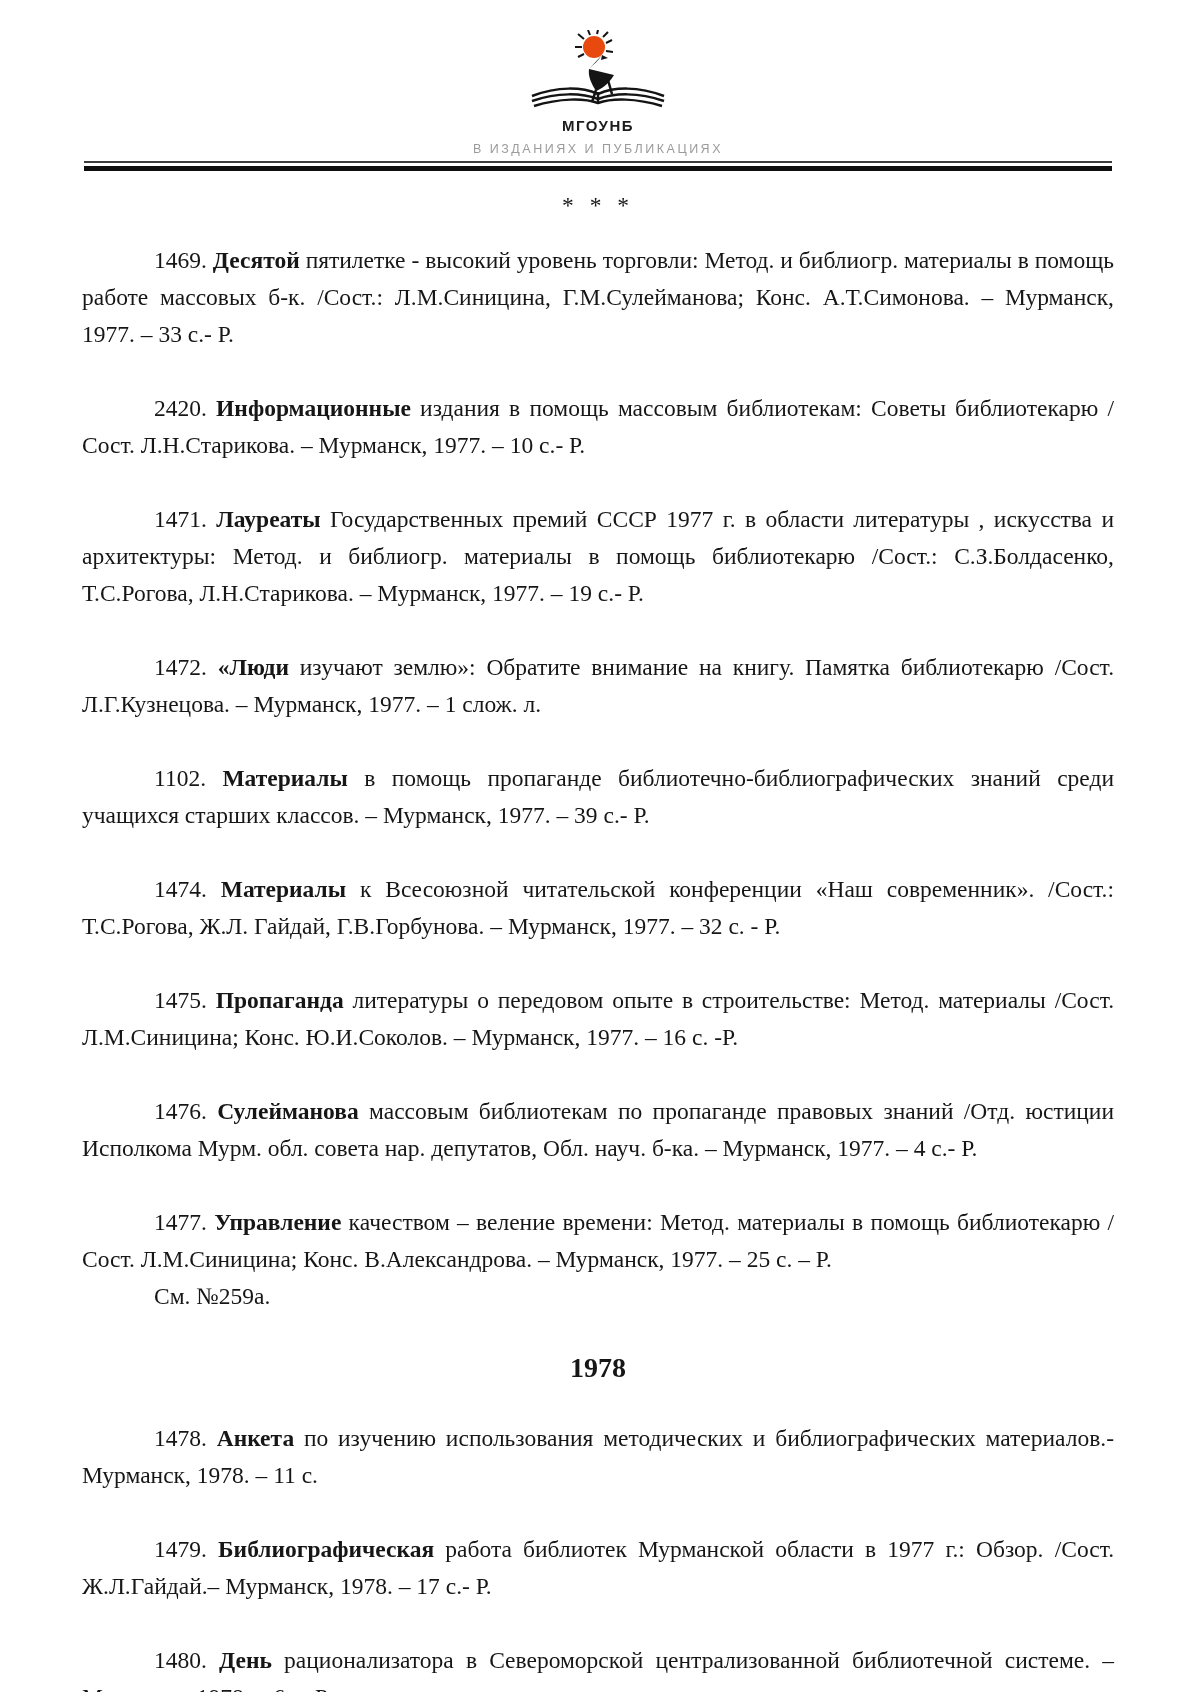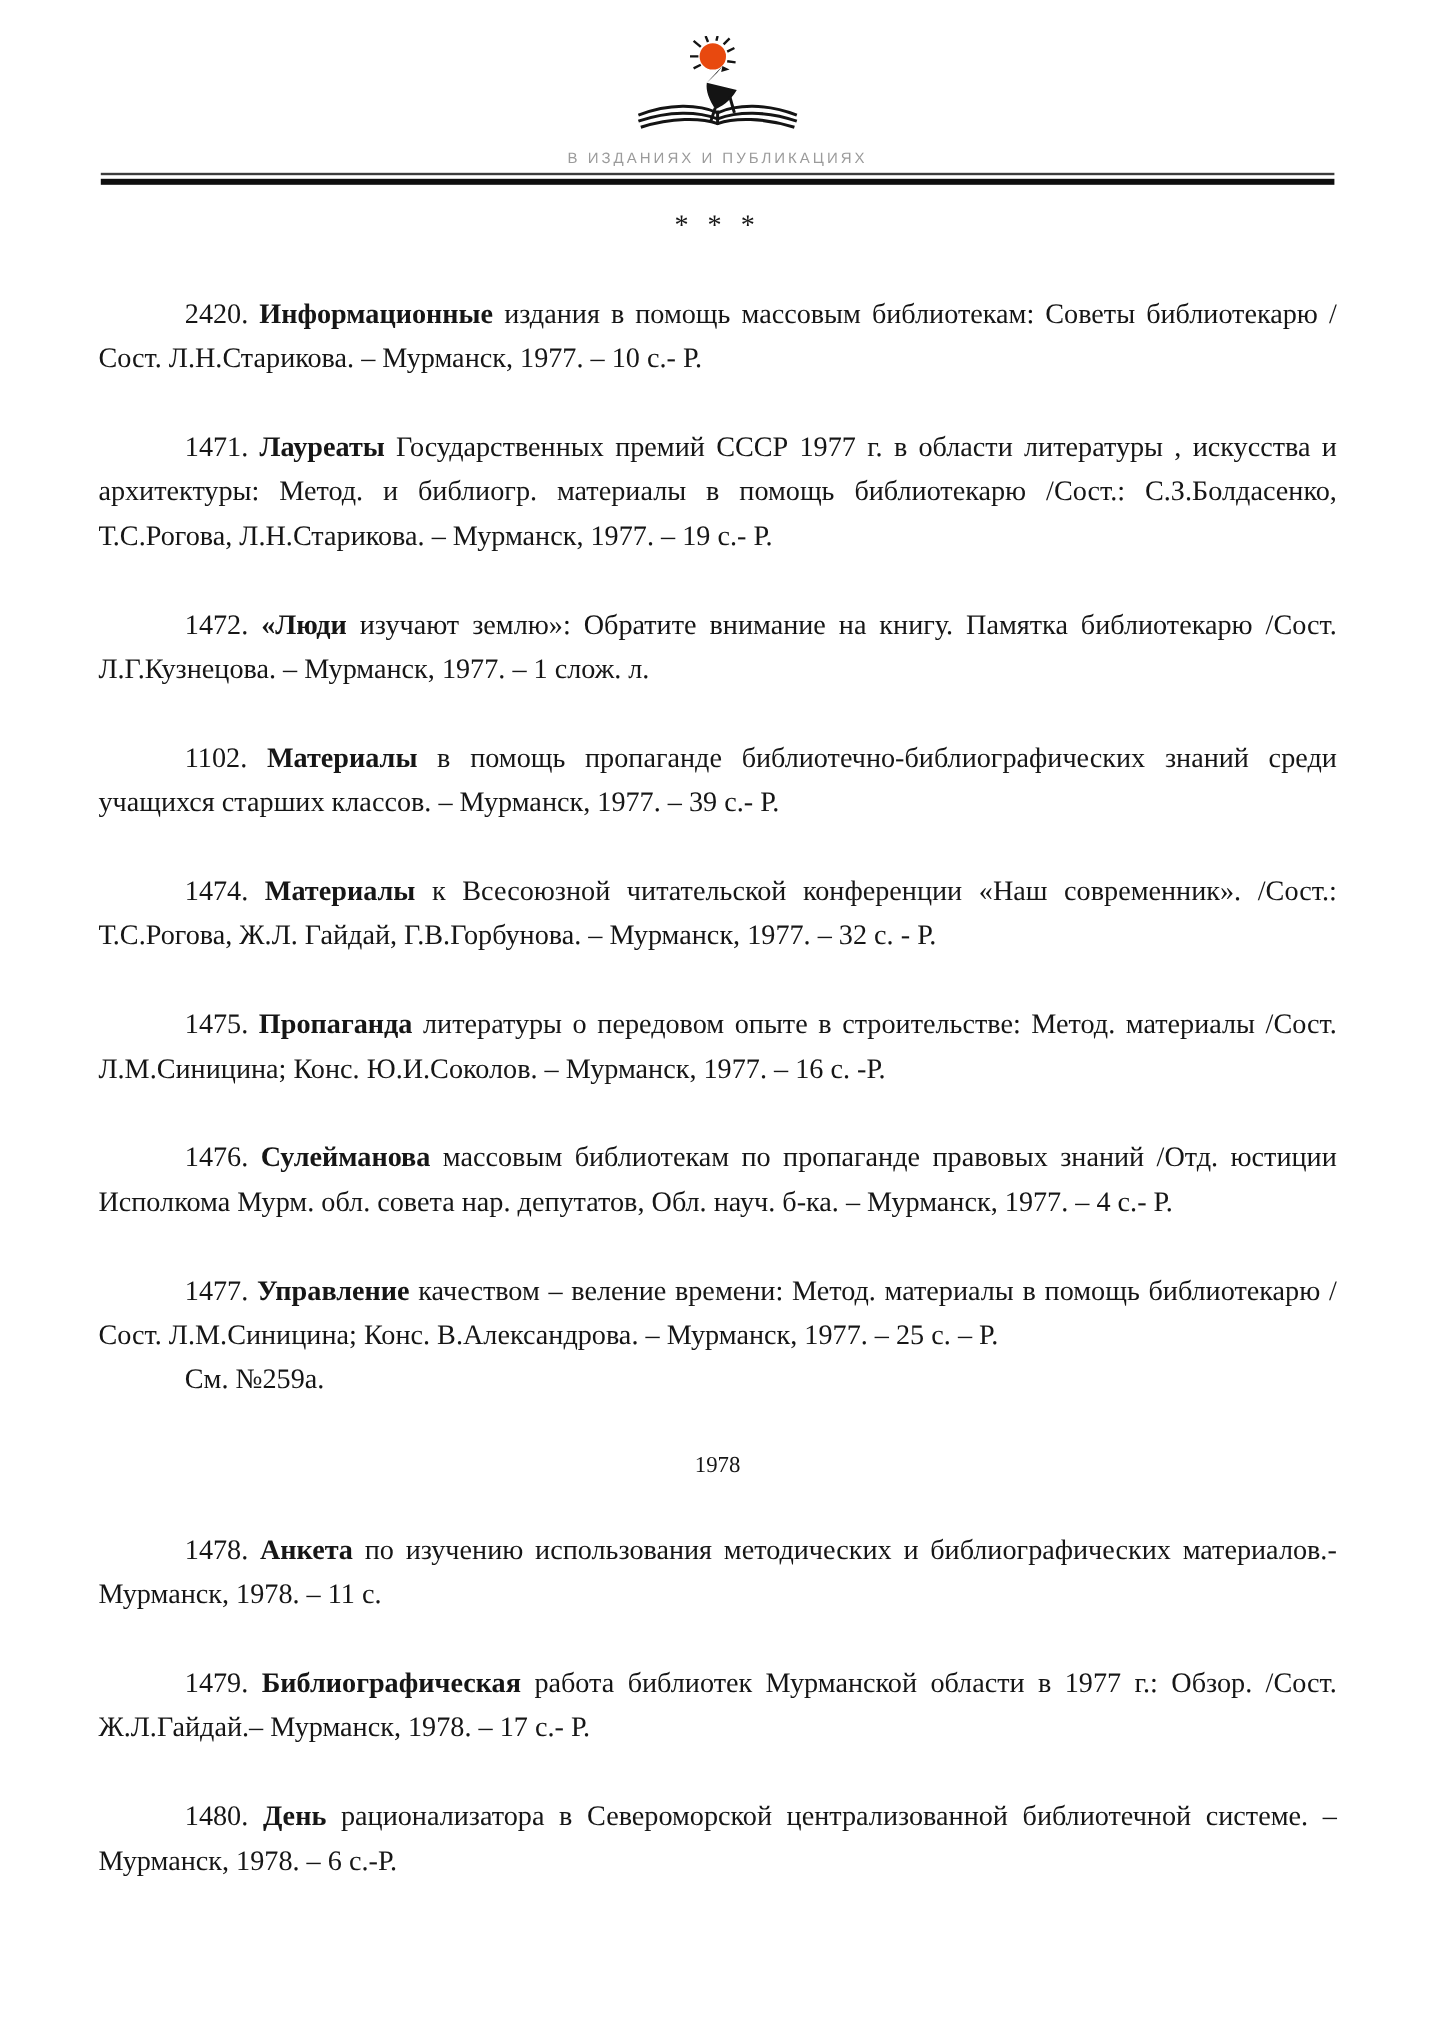--- a/index.html
+++ b/index.html
@@ -24,22 +24,22 @@
   .rule-thin { margin: 5px 84px 0; border-top: 2px solid #3c3c3c; }
   .rule-thick { margin: 3px 84px 0; height: 5px; background: #0e0e0e; }
 
   .content { padding: 0 82px; font-size: 23.5px; line-height: 37px; text-align: justify; }
   .sep { text-align: center; letter-spacing: 5px; margin: 16px 0 0; text-indent: 0; text-align-last: center; }
   .entry { margin: 37px 0 0; text-indent: 72px; }
   .entry .lead { font-weight: bold; }
   .entry-first { margin-top: 18px; }
   .note-line { margin: 0; text-indent: 72px; }
   .year-heading {
-    margin: 34px 0; font-weight: normal; text-align: center; text-align-last: center;
-    font-size: 19px; text-indent: 0;
+    margin: 34px 0; font-weight: bold; text-align: center; text-align-last: center;
+    font-size: 28px; text-indent: 0;
   }
 </style>
 </head>
 <body>
 
 <div class="page">
 
   <div class="header">
     <div class="logo-wrap">
       <svg width="160" height="82" viewBox="0 0 160 82">
@@ -65,34 +65,36 @@
             <path d="M90,50 l4,14"></path>
         </g>
 
         <g stroke="#141414" stroke-width="2.5" fill="none">
           <path d="M14,66 C40,56 64,57 80,64 C96,57 120,56 146,66"></path>
           <path d="M14,71 C40,62 64,63 80,69 C96,63 120,62 146,71"></path>
           <path d="M16,76 C42,68 66,68 80,73 C94,68 118,68 144,76"></path>
           <path d="M80,62 L80,74"></path>
         </g>
       </svg>
+      <div class="logo-acronym">МГОУНБ</div>
     </div>
     <div class="tagline-row">
       <div class="tag-line"></div>
       <div class="tagline">В ИЗДАНИЯХ И ПУБЛИКАЦИЯХ</div>
       <div class="tag-line"></div>
     </div>
     <div class="rule-thin"></div>
     <div class="rule-thick"></div>
   </div>
 
   <div class="content">
 
     <p class="sep">* * *</p>
 
+    <p class="entry entry-first"><span>1469.</span> <span class="lead">Десятой</span> <span>пятилетке - высокий уровень торговли: Метод. и библиогр. материалы в помощь работе массовых б-к. /Сост.: Л.М.Синицина, Г.М.Сулейманова; Конс. А.Т.Симонова. – Мурманск, 1977. – 33 с.- Р.</span></p>
 
     <p class="entry"><span>2420.</span> <span class="lead">Информационные</span> <span>издания в помощь массовым библиотекам: Советы библиотекарю /Сост. Л.Н.Старикова. – Мурманск, 1977. – 10 с.- Р.</span></p>
 
     <p class="entry"><span>1471.</span> <span class="lead">Лауреаты</span> <span>Государственных премий СССР 1977 г. в области литературы , искусства и архитектуры: Метод. и библиогр. материалы в помощь библиотекарю /Сост.: С.З.Болдасенко, Т.С.Рогова, Л.Н.Старикова. – Мурманск, 1977. – 19 с.- Р.</span></p>
 
     <p class="entry"><span>1472.</span> <span class="lead">«Люди</span> <span>изучают землю»: Обратите внимание на книгу. Памятка библиотекарю /Сост. Л.Г.Кузнецова. – Мурманск, 1977. – 1 слож. л.</span></p>
 
     <p class="entry"><span>1102.</span> <span class="lead">Материалы</span> <span>в помощь пропаганде библиотечно-библиографических знаний среди учащихся старших классов. – Мурманск, 1977. – 39 с.- Р.</span></p>
 
     <p class="entry"><span>1474.</span> <span class="lead">Материалы</span> <span>к Всесоюзной читательской конференции «Наш современник». /Сост.: Т.С.Рогова, Ж.Л. Гайдай, Г.В.Горбунова. – Мурманск, 1977. – 32 с. - Р.</span></p>

